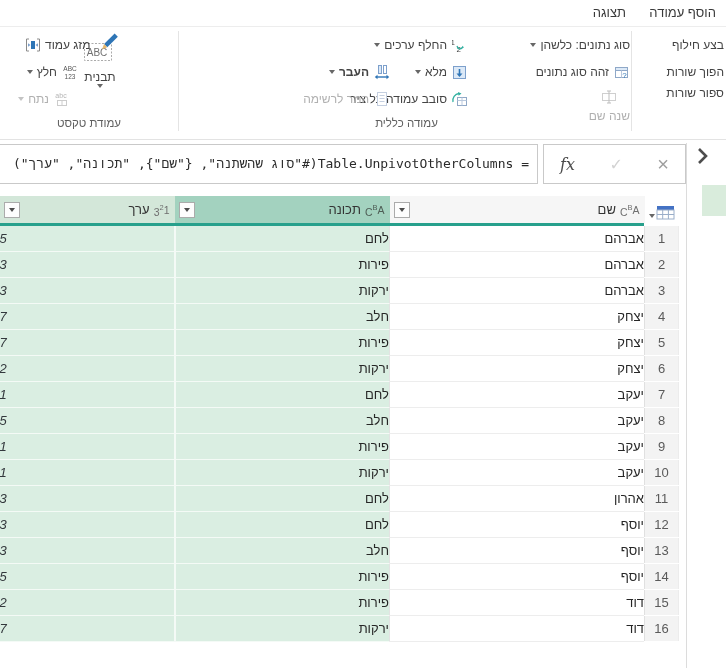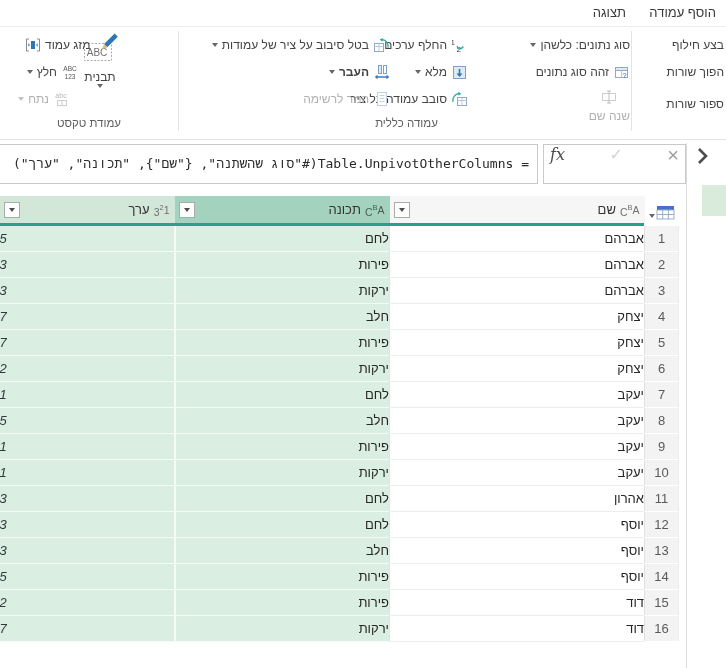--- a/index.html
+++ b/index.html
@@ -21,21 +21,21 @@
   
   .bigbtn{position:absolute;top:3px;height:86px;display:flex;flex-direction:column;align-items:center;font-size:12px;color:#444;}
   .bigbtn .bicon{height:40px;display:flex;align-items:center;justify-content:center;}
   .bigbtn .bl{line-height:14px;display:flex;align-items:center;gap:3px;}
   
   .fbar{position:absolute;top:143px;left:0;right:0;height:43px;background:#fff;}
   .ffield{position:absolute;left:-8px;width:546px;top:1px;height:40px;border:1px solid #c9c9c9;background:#fff;
           box-sizing:border-box;line-height:38px;padding:0 8px;overflow:hidden;white-space:nowrap;
           font-family:"DejaVu Sans Mono","Liberation Mono",monospace;font-size:13px;color:#2b2b2b;direction:rtl;}
   .fxbox{position:absolute;left:543px;width:143px;top:1px;height:40px;border:1px solid #c9c9c9;background:#fff;
-         box-sizing:border-box;display:flex;direction:ltr;justify-content:space-between;padding:0 6px;}
+         box-sizing:border-box;display:flex;direction:ltr;align-items:center;justify-content:space-between;padding:0 16px;}
   .fx{font-family:"DejaVu Serif","Liberation Serif",serif;font-style:italic;font-size:16px;color:#4a4a4a;}
   .okg{font-size:16px;color:#d2d2d2;}
   .xg{font-size:20px;color:#9e9e9e;line-height:1;}
   
   .vdivider{position:absolute;left:686px;top:143px;width:1px;height:525px;background:#dcdcdc;}
   .chev{position:absolute;left:692px;top:146px;width:20px;height:20px;}
   .qblock{position:absolute;left:702px;top:185px;width:24px;height:31px;background:#d9ecdc;}
   
   .gridwrap{position:absolute;top:196px;left:0;width:679px;}
   table.pq{border-collapse:collapse;table-layout:fixed;width:679px;direction:rtl;font-size:13px;}
@@ -74,21 +74,21 @@
   <div class="ribbon">
     <div class="gsep" style="left:178px;"></div>
     <div class="gsep" style="left:631px;"></div>
 
     <div class="rrow" style="right:2px;top:7px;">
         <span class="lbl">בצע חילוף</span>
       </div>
     <div class="rrow" style="right:2px;top:34px;">
         <span class="lbl">הפוך שורות</span>
       </div>
-    <div class="rrow" style="right:2px;top:66px;margin-left:16px;">
+    <div class="rrow" style="right:2px;top:55px;margin-left:16px;">
         <span class="lbl">ספור שורות</span>
       </div>
 
     <div class="rrow" style="right:96px;top:7px;align-items:center;">
       <span class="lbl">סוג נתונים: כלשהן</span>
       <span class="dd"></span>
     </div>
     <div class="rrow" style="right:96px;top:34px;">
       <span class="icn">
         <svg width="16" height="15">
@@ -141,33 +141,20 @@
             <rect x="6.5" y="6.5" width="9" height="8" fill="#fff" stroke="#90a8c6"></rect>
             <line x1="6.5" y1="9.5" x2="15.5" y2="9.5" stroke="#b9c8dd"></line>
             <line x1="11" y1="6.5" x2="11" y2="14.5" stroke="#b9c8dd"></line>
             <path d="M2 11 A7 7 0 0 1 8 2.5" fill="none" stroke="#31b0a0" stroke-width="1.3"></path>
             <path d="M7 1 L10.5 2.6 L7.6 4.8 Z" fill="#31b0a0"></path>
           </svg>
       </span>
       <span class="lbl">סובב עמודה על ציר</span>
     </div>
 
-    <div class="rrow" style="right:336px;top:7px;">
-      <span class="icn">
-        <svg width="17" height="16">
-            <rect x="1.5" y="6.5" width="9" height="8" fill="#fff" stroke="#90a8c6"></rect>
-            <line x1="1.5" y1="9.5" x2="10.5" y2="9.5" stroke="#b9c8dd"></line>
-            <line x1="6" y1="6.5" x2="6" y2="14.5" stroke="#b9c8dd"></line>
-            <path d="M15 11 A7 7 0 0 0 9 2.5" fill="none" stroke="#31b0a0" stroke-width="1.3"></path>
-            <path d="M10 1 L6.5 2.6 L9.4 4.8 Z" fill="#31b0a0"></path>
-          </svg>
-      </span>
-      <span class="lbl">בטל סיבוב על ציר של עמודות</span>
-      <span class="dd"></span>
-    </div>
     <div class="rrow" style="right:336px;top:34px;font-weight:bold;">
       <span class="icn">
         <svg width="16" height="16">
             <rect x="4.5" y="1.5" width="3" height="8" fill="#dce9f7" stroke="#7da0cc"></rect>
             <rect x="9.5" y="1.5" width="3" height="8" fill="#fff" stroke="#7da0cc"></rect>
             <line x1="2" y1="13" x2="14" y2="13" stroke="#2e75b6" stroke-width="1.4"></line>
             <path d="M3.5 10.8 L0.8 13 L3.5 15.2 Z" fill="#2e75b6"></path>
             <path d="M12.5 10.8 L15.2 13 L12.5 15.2 Z" fill="#2e75b6"></path>
           </svg>
       </span>

